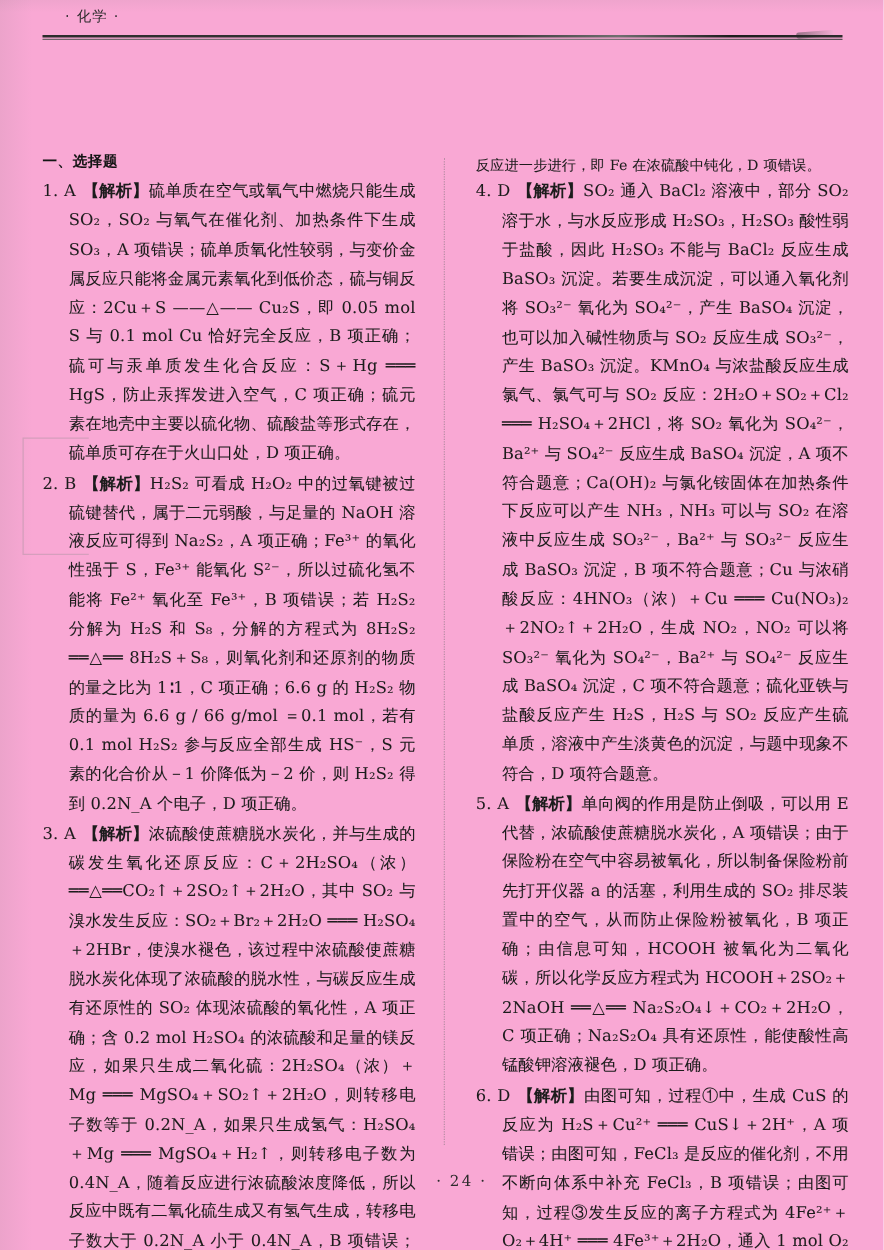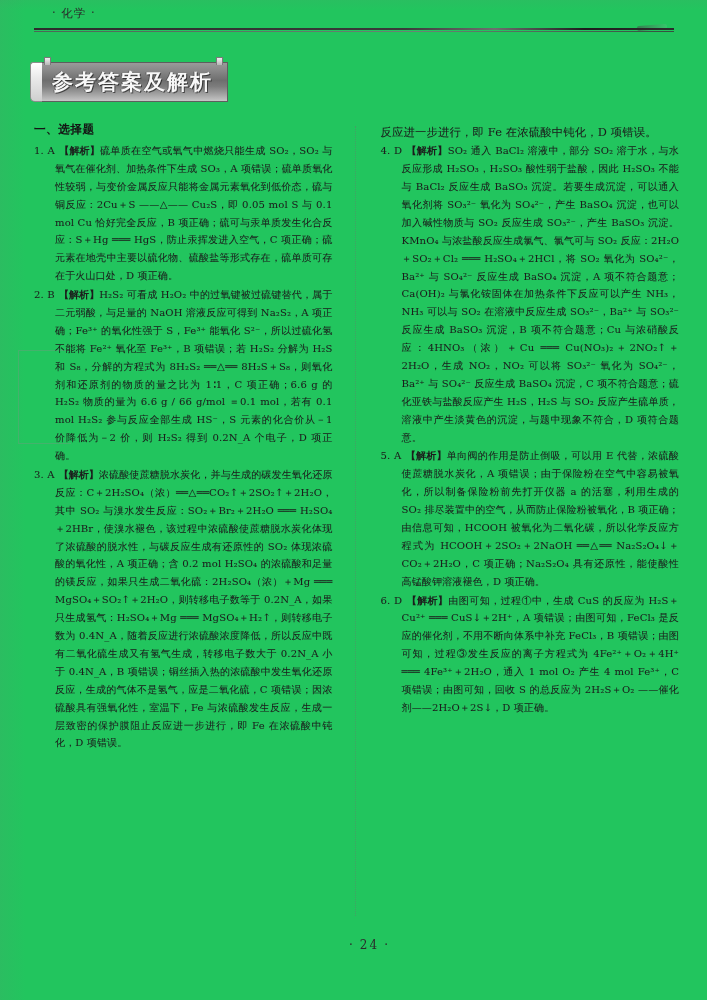--- a/index.html
+++ b/index.html
@@ -15,21 +15,21 @@
     font-family: "DejaVu Serif", "Liberation Serif", serif;
     color: #1b1b1b;
     position: relative;
   }
 
   
   #page {
     position: relative;
     width: 707px;
     height: 1000px;
-    background: #22c55e;
+    background: #f9a8d4;
   }
 
   
   .scan-shadow-left {
     position: absolute;
     left: 0; top: 0;
     width: 26px; height: 1000px;
     background: linear-gradient(to right, rgba(120,120,120,0.10), rgba(255,255,255,0));
     pointer-events: none;
   }
@@ -172,21 +172,21 @@
     font-family: "DejaVu Sans", "Liberation Sans", sans-serif;
     color: #141414;
   }
 
   
   .entry {
     display: block;
     margin: 0 0 1px 0;
     padding-left: 21px;
     text-indent: -21px;
-    font-size: 10px;
+    font-size: 13px;
     line-height: 1.79;
     text-align: justify;
     text-justify: inter-character;
     letter-spacing: .15px;
     color: #1c1c1c;
   }
   .entry .num {
     font-family: "DejaVu Serif", "Liberation Serif", serif;
   }
   .entry .ans {
@@ -235,28 +235,20 @@
   <div class="scan-shadow-top"></div>
   <div class="scan-box-artifact"></div>
   <div class="corner-smudge"></div>
 
   <div class="running-head">· 化学 ·</div>
   <div class="head-rule">
     <div class="r1"></div>
     <div class="r2"></div>
   </div>
 
-  <div class="banner">
-    <div class="banner-tail"></div>
-    <div class="banner-body">
-      <span class="banner-nub left"></span>
-      <span class="banner-nub right"></span>
-      <span class="banner-text">参考答案及解析</span>
-    </div>
-  </div>
 
   <div class="columns">
 
     <div class="col">
       <div class="section-title">一、选择题</div>
 
       <div class="entry">
         <span class="num">1.</span>
         <span class="ans">A</span>
         <span class="tag">【解析】</span><span>硫单质在空气或氧气中燃烧只能生成 SO₂，SO₂ 与氧气在催化剂、加热条件下生成 SO₃，A 项错误；硫单质氧化性较弱，与变价金属反应只能将金属元素氧化到低价态，硫与铜反应：2Cu＋S ——△—— Cu₂S，即 0.05 mol S 与 0.1 mol Cu 恰好完全反应，B 项正确；硫可与汞单质发生化合反应：S＋Hg ═══ HgS，防止汞挥发进入空气，C 项正确；硫元素在地壳中主要以硫化物、硫酸盐等形式存在，硫单质可存在于火山口处，D 项正确。</span>

